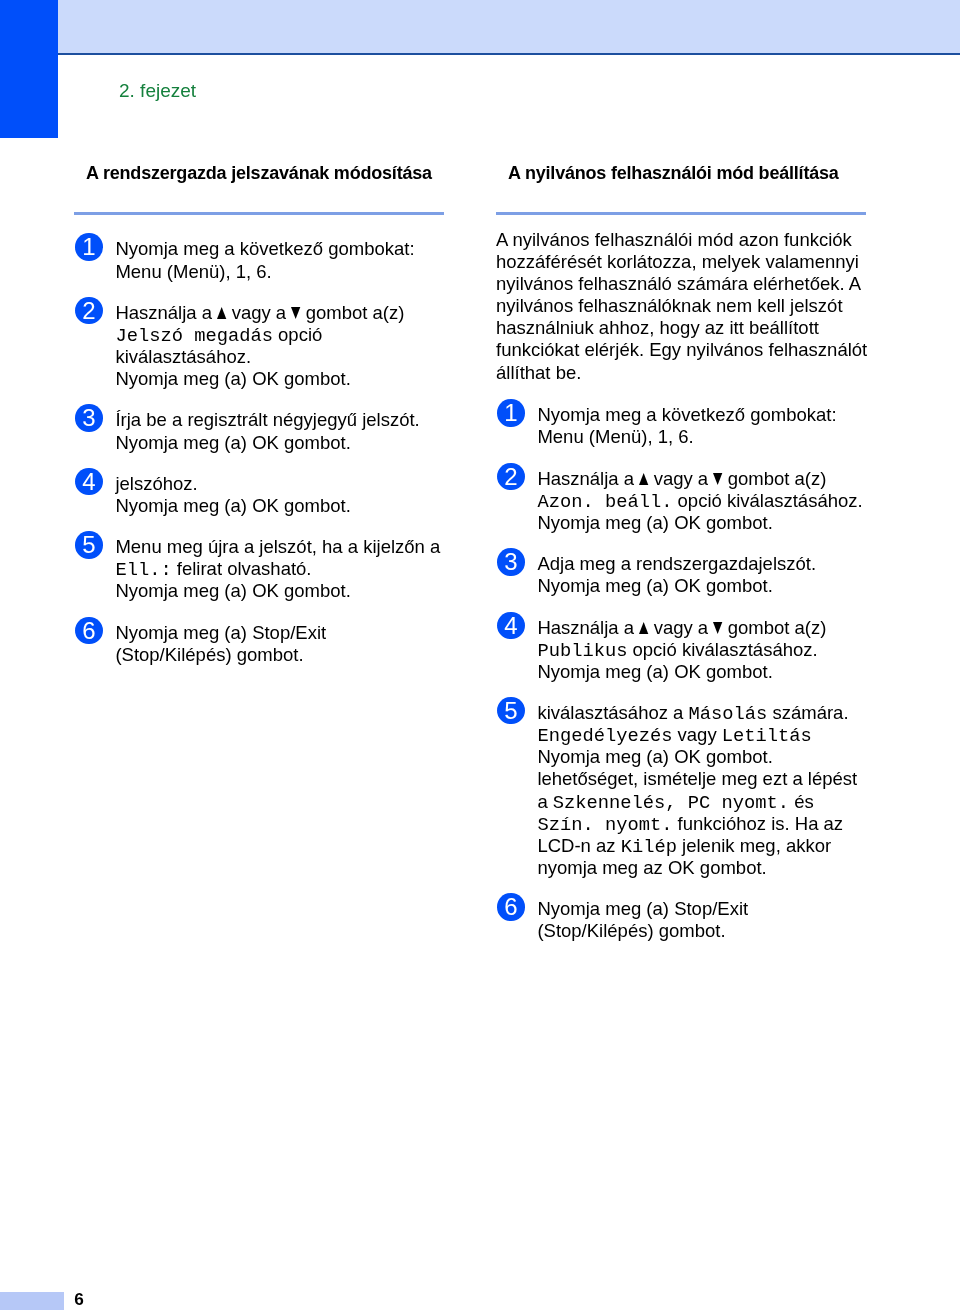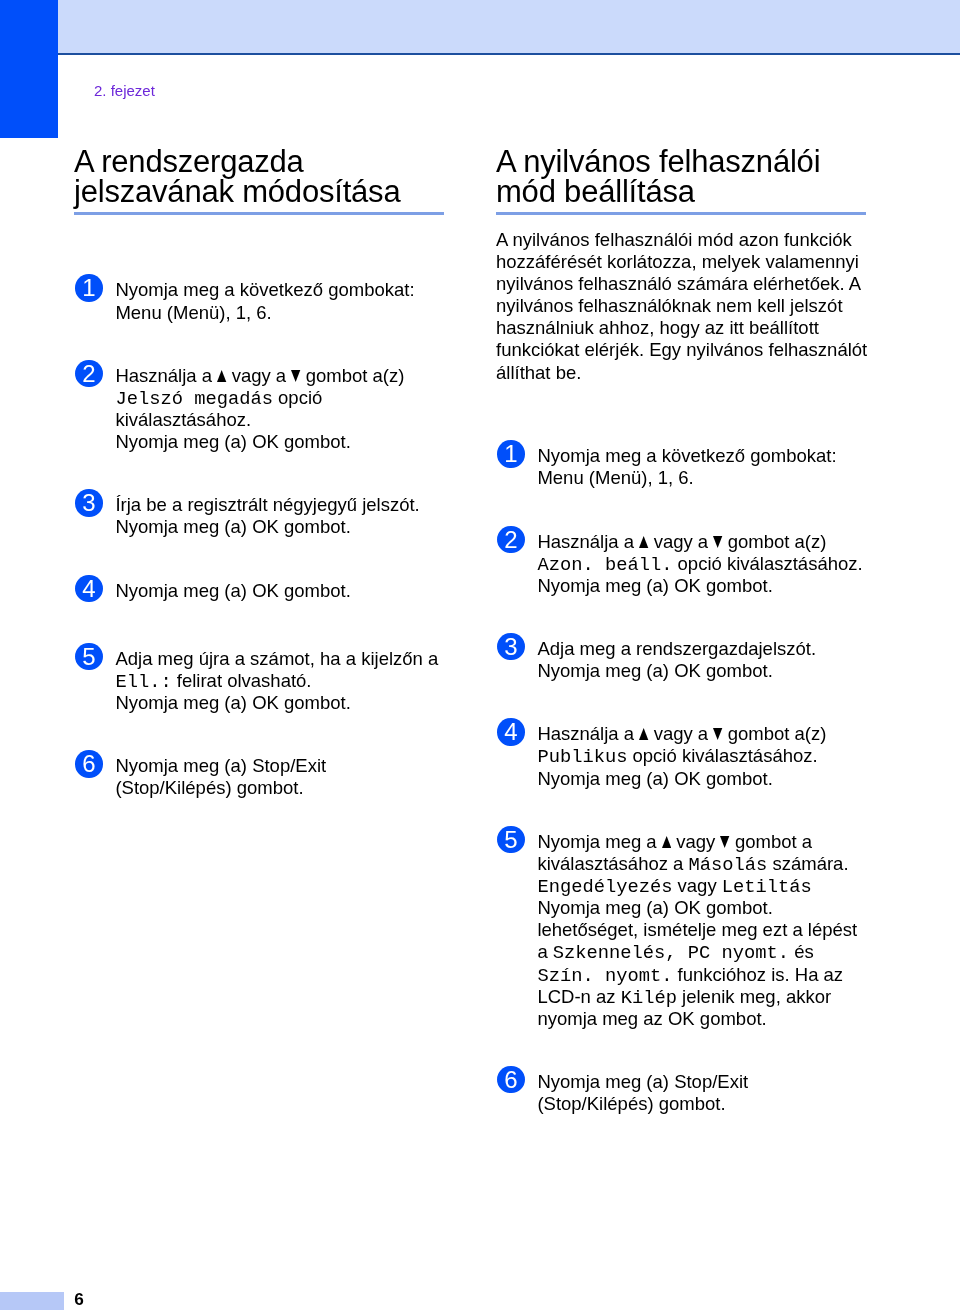--- a/index.html
+++ b/index.html
@@ -4,37 +4,37 @@
 <title>manual-page</title>
 <style>
   html,body{margin:0;padding:0;}
   body{width:960px;height:1315px;background:#fff;position:relative;overflow:hidden;
        font-family:"Liberation Sans",sans-serif;color:#000;
        -webkit-font-smoothing:antialiased;
        transform:translateZ(0);}
   .hdr-band{position:absolute;left:58px;top:0;width:902px;height:53.2px;background:#cbdafb;}
   .hdr-rule{position:absolute;left:58px;top:53px;width:902px;height:1.9px;background:#1d4f9e;}
   .blue-block{position:absolute;left:0;top:0;width:58px;height:138px;background:#004ffa;}
-  .chapter{position:absolute;left:94px;top:83.3px;font-size:15px;line-height:16px;color:#6d28d9;}
+  .chapter{position:absolute;left:119px;top:83.3px;font-size:19px;line-height:16px;color:#15803d;}
 
   .col{position:absolute;width:370px;}
   .col-left{left:74px;top:0;}
   .col-right{left:496px;top:0;}
 
-  h1{margin:0;position:absolute;top:146.9px;left:0;width:372px;
-     font-size:31px;line-height:29.8px;font-weight:normal;letter-spacing:-0.2px;}
+  h1{margin:12px;position:absolute;top:146.9px;left:0;width:372px;
+     font-size:18px;line-height:29.8px;font-weight:bold;letter-spacing:-0.2px;}
   .title-rule{position:absolute;top:211.8px;left:0;width:369.5px;height:3.3px;background:#7d9fe5;}
 
   .steps{position:absolute;left:0;width:372px;}
   .step{position:relative;margin-top:19.1px;min-height:27.4px;}
   .step:first-child{margin-top:0;}
   .num{position:absolute;left:1.2px;top:-5px;width:27.4px;height:27.4px;border-radius:50%;
        background:#004ffa;color:#fff;font-size:24px;line-height:27.4px;text-align:center;
        font-weight:normal;}
-  .txt{margin-left:41.4px;font-size:18.5px;line-height:22.15px;margin-top:41px;}
+  .txt{margin-left:41.4px;font-size:18.5px;line-height:22.15px;}
   .txt>div{height:22.15px;}
   .para>div{height:22.15px;}
   .mono{font-family:"Liberation Mono",monospace;font-size:18.75px;}
   .b{font-weight:normal;}
   .para{position:absolute;left:0;width:372px;font-size:18.5px;line-height:22.15px;}
 
   .tri{display:inline-block;width:9.3px;height:0;position:relative;vertical-align:baseline;}
   .tri svg{display:block;position:absolute;left:0;bottom:0px;}
 
   .footbar{position:absolute;left:0;top:1291.8px;width:64px;height:17.8px;background:#b6c8f7;}
@@ -75,27 +75,28 @@
       <div class="step">
         <span class="num">3</span>
         <div class="txt">
           <div><span>Írja be a regisztrált négyjegyű jelszót.</span></div>
           <div><span>Nyomja meg (a) </span><span class="b">OK</span><span> gombot.</span></div>
         </div>
       </div>
       <div class="step">
         <span class="num">4</span>
         <div class="txt">
+          <div><span>jelszóhoz.</span></div>
           <div><span>Nyomja meg (a) </span><span class="b">OK</span><span> gombot.</span></div>
         </div>
       </div>
       <div class="step">
         <span class="num">5</span>
         <div class="txt">
-          <div><span>Adja meg újra a számot, ha a kijelzőn a</span></div>
+          <div><span>Menu meg újra a jelszót, ha a kijelzőn a</span></div>
           <div><span class="mono">Ell.:</span><span> felirat olvasható.</span></div>
           <div><span>Nyomja meg (a) </span><span class="b">OK</span><span> gombot.</span></div>
         </div>
       </div>
       <div class="step">
         <span class="num">6</span>
         <div class="txt">
           <div><span>Nyomja meg (a) </span><span class="b">Stop/Exit</span></div>
           <div><span class="b">(Stop/Kilépés)</span><span> gombot.</span></div>
         </div>
@@ -150,25 +151,20 @@
               </svg></span><span> vagy a </span><span class="tri"><svg width="9.3" height="12" viewBox="0 0 93 120">
                 <polygon points="0,0 93,0 46.5,120" fill="#000"></polygon>
               </svg></span><span> gombot a(z)</span></div>
           <div><span class="mono">Publikus</span><span> opció kiválasztásához.</span></div>
           <div><span>Nyomja meg (a) </span><span class="b">OK</span><span> gombot.</span></div>
         </div>
       </div>
       <div class="step">
         <span class="num">5</span>
         <div class="txt">
-          <div><span>Nyomja meg a </span><span class="tri"><svg width="9.3" height="12" viewBox="0 0 93 120">
-                <polygon points="46.5,0 93,120 0,120" fill="#000"></polygon>
-              </svg></span><span> vagy </span><span class="tri"><svg width="9.3" height="12" viewBox="0 0 93 120">
-                <polygon points="0,0 93,0 46.5,120" fill="#000"></polygon>
-              </svg></span><span> gombot a</span></div>
           <div><span>kiválasztásához a </span><span class="mono">Másolás</span><span> számára.</span></div>
           <div><span class="mono">Engedélyezés</span><span> vagy </span><span class="mono">Letiltás</span></div>
           <div><span>Nyomja meg (a) </span><span class="b">OK</span><span> gombot.</span></div>
           <div><span>lehetőséget, ismételje meg ezt a lépést</span></div>
           <div><span>a </span><span class="mono">Szkennelés, PC nyomt.</span><span> és</span></div>
           <div><span class="mono">Szín. nyomt.</span><span> funkcióhoz is. Ha az</span></div>
           <div><span>LCD-n az </span><span class="mono">Kilép</span><span> jelenik meg, akkor</span></div>
           <div><span>nyomja meg az </span><span class="b">OK</span><span> gombot.</span></div>
         </div>
       </div>

